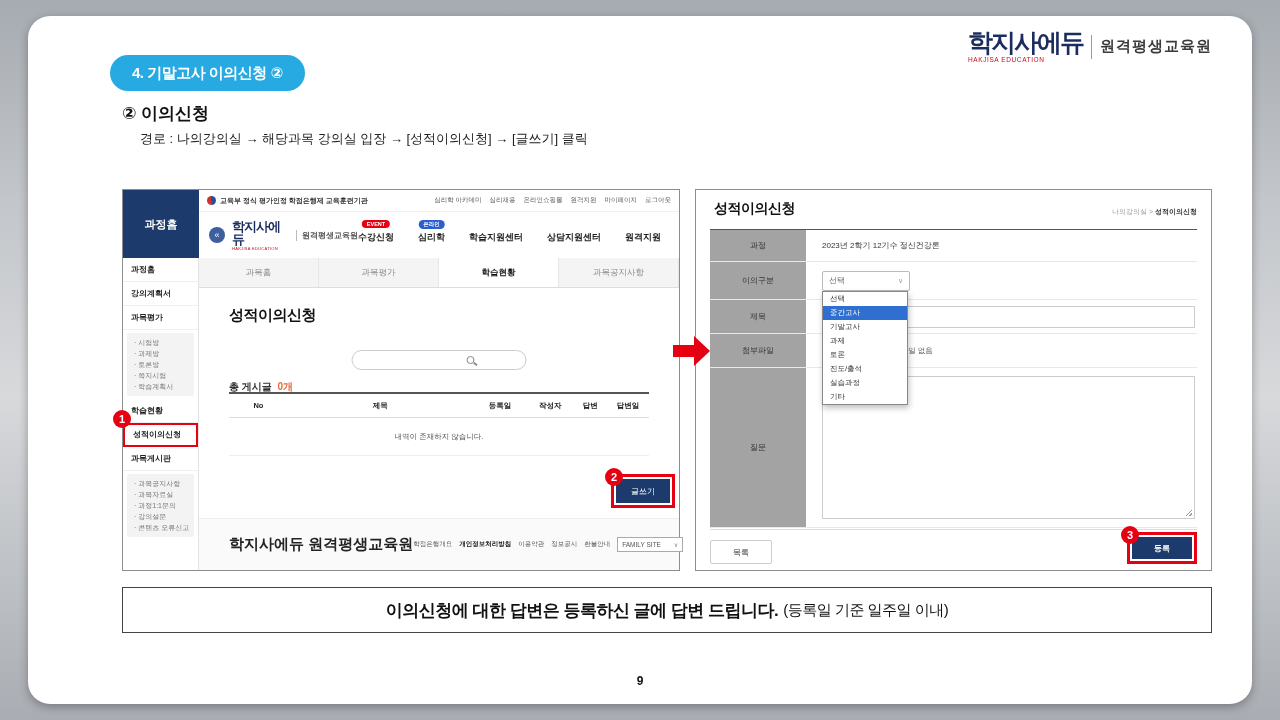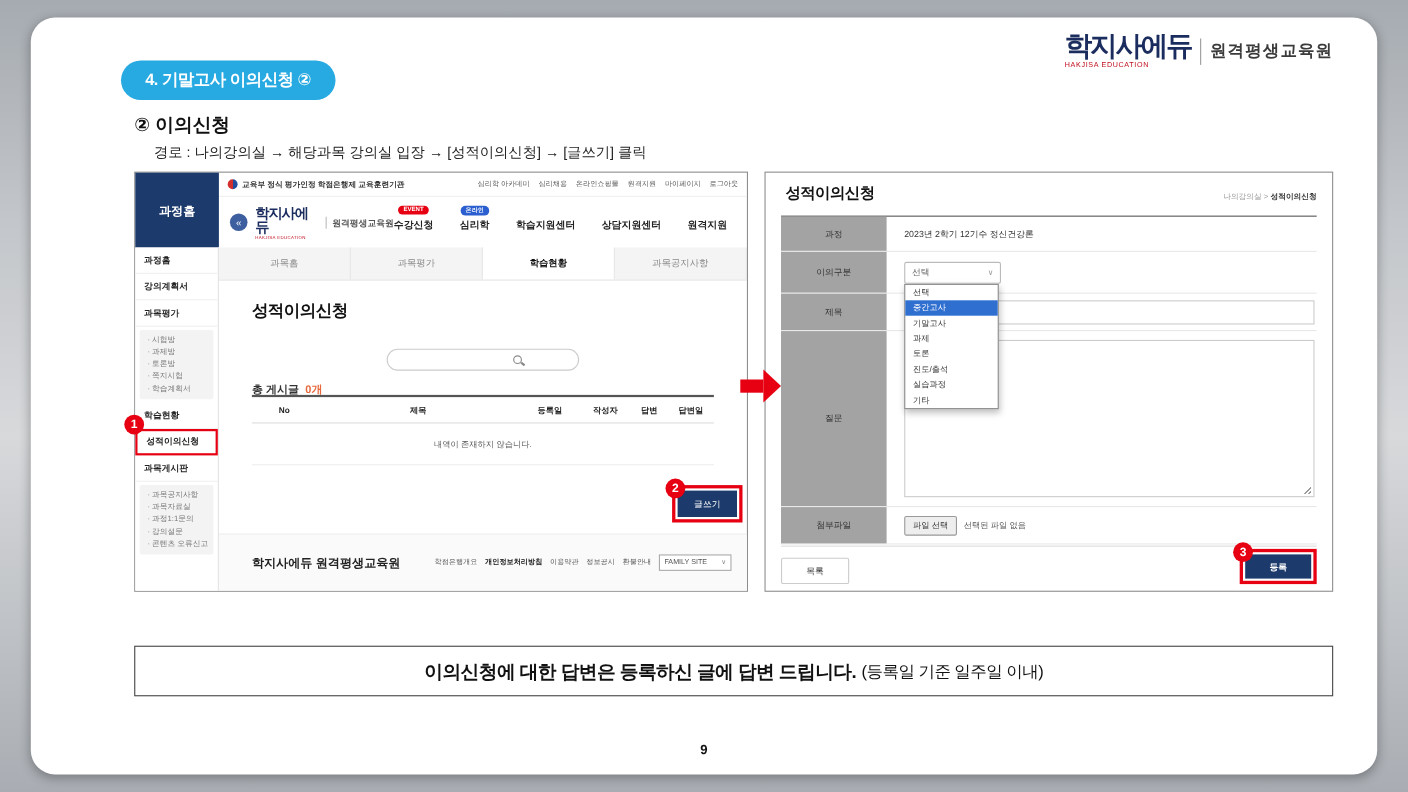--- a/index.html
+++ b/index.html
@@ -24,21 +24,21 @@
   .page-num { position:absolute; left:0; right:0; top:658px; text-align:center; font-size:12px; font-weight:bold; color:#111; }
 
   
   .ann-circle { position:absolute; width:18px; height:18px; border-radius:50%; background:#e60012; color:#fff; font-size:11px; font-weight:bold; display:flex; align-items:center; justify-content:center; z-index:30; }
   .red-frame { position:absolute; border:3px solid #e60012; padding:2px; z-index:20; }
   .flow-arrow { position:absolute; left:645px; top:320px; width:38px; height:30px; z-index:25; }
   .flow-arrow .a-body { position:absolute; left:0; top:9px; width:21px; height:12px; background:#e60012; }
   .flow-arrow .a-head { position:absolute; left:21px; top:0; width:0; height:0; border-top:15px solid transparent; border-bottom:15px solid transparent; border-left:16px solid #e60012; }
 
   
-  .shot { position:absolute; top:140px; background:#fff; border:1px solid #8e8e8e; overflow:visible; }
+  .shot { position:absolute; top:173px; background:#fff; border:1px solid #8e8e8e; overflow:visible; }
   .shot-left { left:94px; width:558px; height:382px; }
   .shot-right { left:667px; width:517px; height:382px; }
 
   
   .ls-navyblock { position:absolute; left:0; top:0; width:76px; height:68px; background:#1c3a6b; color:#fff; font-size:11px; font-weight:bold; display:flex; align-items:center; justify-content:center; z-index:2; }
   .ls-govbar { position:absolute; left:76px; top:0; right:0; height:22px; display:flex; align-items:center; padding:0 8px; border-bottom:1px solid #f0f0f0; }
   .gov-icon { width:9px; height:9px; border-radius:50%; background:conic-gradient(#234e9d 0 50%, #d2302c 50% 100%); margin-right:4px; flex:none; }
   .gov-text { font-size:7px; color:#333; font-weight:bold; white-space:nowrap; }
   .ls-toplinks { margin-left:auto; display:flex; gap:8px; }
   .ls-toplinks span { font-size:6.5px; color:#555; white-space:nowrap; cursor:pointer; }
@@ -71,21 +71,21 @@
   .total-line em { font-style:normal; color:#e8683c; margin-left:3px; }
   .ls-table { position:absolute; left:30px; right:30px; top:104px; border-top:2px solid #555; }
   .tbl-head { display:flex; height:24px; align-items:center; border-bottom:1px solid #ddd; }
   .tbl-head span { font-size:7.5px; font-weight:bold; color:#222; text-align:center; }
   .th-no{width:14%;} .th-title{width:44%;} .th-date{width:13%;} .th-writer{width:11%;} .th-answer{width:8%;} .th-adate{width:10%;}
   .tbl-empty { height:38px; line-height:38px; text-align:center; font-size:7.5px; color:#555; border-bottom:1px solid #eee; }
   .write-frame { right:4px; top:186px; }
   .btn-navy { background:#1c3a6b; color:#fff; border:none; font-size:8px; font-family:Liberation Serif, serif; cursor:pointer; }
   .btn-write { width:54px; height:24px; display:block; }
   .ls-footer { position:absolute; left:76px; right:0; bottom:0; height:52px; background:#fafafa; border-top:1px solid #eee; display:flex; align-items:center; padding:0 14px 0 30px; }
-  .f-brand { font-size:11px; font-weight:bold; color:#222; white-space:nowrap; }
+  .f-brand { font-size:15px; font-weight:bold; color:#222; white-space:nowrap; }
   .f-links { margin-left:auto; display:flex; align-items:center; gap:7px; }
   .f-links span { font-size:6.5px; color:#555; white-space:nowrap; cursor:pointer; }
   .f-links .f-strong { font-weight:bold; color:#111; }
   .family-select { width:66px; height:15px; border:1px solid #aaa; background:#fff; display:flex; align-items:center; justify-content:space-between; padding:0 4px; font-size:5.5px; color:#333; cursor:pointer; }
   .family-select .chev { font-size:6px; color:#888; }
   .c1 { left:-10px; top:220px; }
 
   
   .rs-title { position:absolute; left:18px; top:10px; font-size:14px; font-weight:bold; color:#111; letter-spacing:-0.5px; }
   .rs-crumb { position:absolute; right:14px; top:17px; font-size:7px; color:#999; }
@@ -275,33 +275,33 @@
             <span class="chev">∨</span>
           </div>
         </div>
       </div>
       <div class="rs-row r-subj">
         <div class="rs-label">제목</div>
         <div class="rs-value">
           <div class="input-box"></div>
         </div>
       </div>
+      <div class="rs-row r-file">
+        <div class="rs-label">첨부파일</div>
+        <div class="rs-value">
+          <button class="file-btn">파일 선택</button>
+          <span class="file-status">선택된 파일 없음</span>
+        </div>
+      </div>
       <div class="rs-row r-quest">
         <div class="rs-label">질문</div>
         <div class="rs-value">
           <div class="textarea-box">
             <span class="grip"></span>
           </div>
-        </div>
-      </div>
-      <div class="rs-row r-file">
-        <div class="rs-label">첨부파일</div>
-        <div class="rs-value">
-          <button class="file-btn">파일 선택</button>
-          <span class="file-status">선택된 파일 없음</span>
         </div>
       </div>
     </div>
 
     <div class="dropdown">
       <div class="dd-option">선택</div>
       <div class="dd-option selected">중간고사</div>
       <div class="dd-option">기말고사</div>
       <div class="dd-option">과제</div>
       <div class="dd-option">토론</div>

